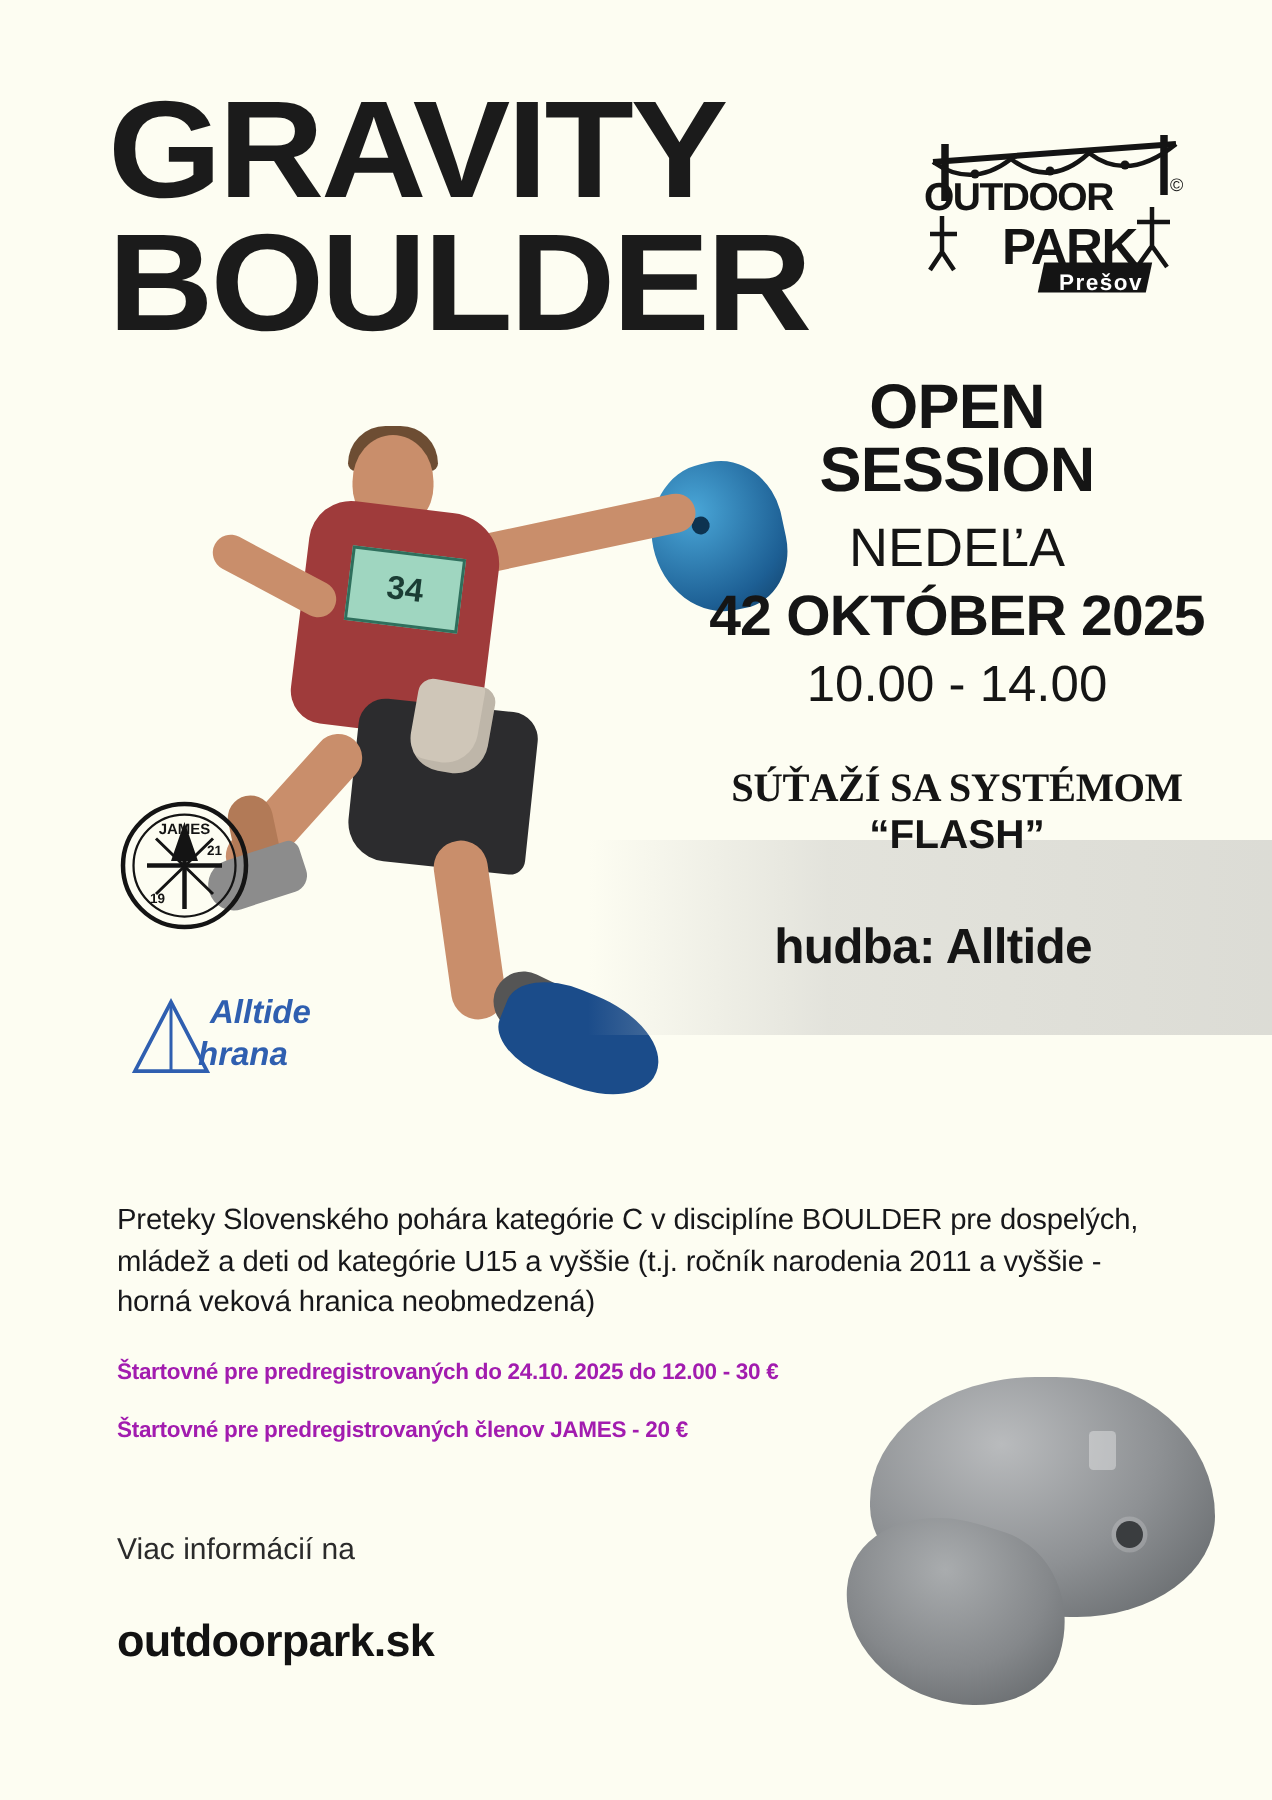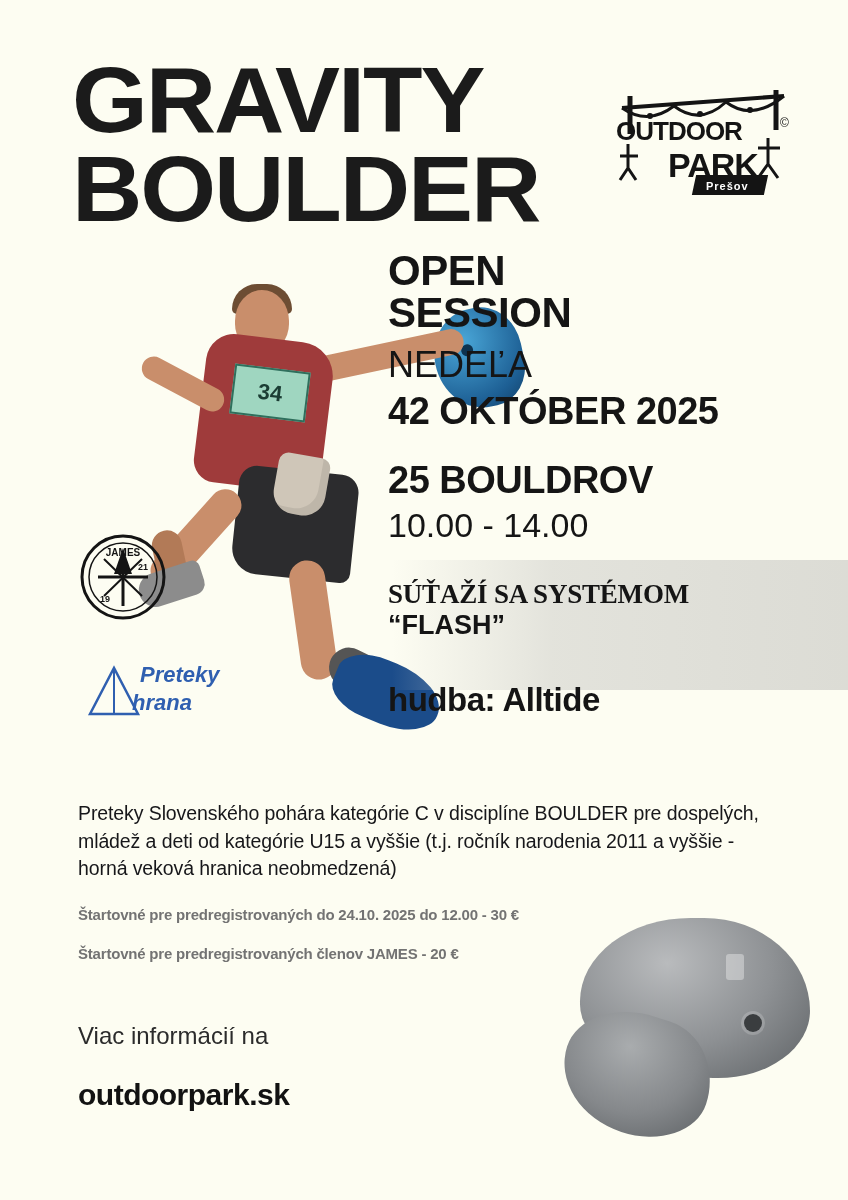--- a/index.html
+++ b/index.html
@@ -45,21 +45,21 @@
     position:absolute;
     font-weight:bold;
     color:#141414;
     letter-spacing:-1px;
   }
   .logo-word1 { left:8px; top:44px; font-size:26px; }
   .logo-word2 { left:60px; top:74px; font-size:34px; }
   .logo-city {
     position:absolute;
     left:98px; top:108px;
-    font-size:11px;
+    font-size:15px;
     font-weight:bold;
     color:#ffffff;
     letter-spacing:1px;
   }
   .logo-city-bg {
     position:absolute;
     left:86px; top:103px;
     width:72px; height:20px;
     background:#141414;
     transform:skewX(-12deg);
@@ -67,23 +67,23 @@
   .logo-c {
     position:absolute;
     left:172px; top:44px;
     font-size:12px;
     color:#141414;
   }
 
   
   .info {
     position:absolute;
-    left:388px; top:250px;
+    left:428px; top:250px;
     width:420px;
-    text-align:left;
+    text-align:center;
     color:#151515;
   }
   .info .open {
     font-size:42px; font-weight:bold; line-height:1.0;
     letter-spacing:-0.5px;
   }
   .info .session {
     font-size:42px; font-weight:bold; line-height:1.0;
     letter-spacing:-0.5px;
   }
@@ -274,32 +274,32 @@
     font-size:19.5px;
     font-weight:normal;
     line-height:1.42;
     color:#17171a;
     letter-spacing:-0.1px;
   }
   .fees {
     position:absolute;
     left:78px; top:906px;
     width:640px;
-    color:#737373;
+    color:#a21caf;
   }
   .fee {
     font-size:15px;
     font-weight:bold;
     margin-bottom:22px;
     letter-spacing:-0.2px;
   }
   .more {
     position:absolute;
     left:78px; top:1022px;
-    font-size:24px;
+    font-size:20px;
     color:#2b2b2b;
   }
   .site {
     position:absolute;
     left:78px; top:1078px;
     font-size:30px;
     font-weight:bold;
     color:#121212;
     letter-spacing:-0.5px;
   }
@@ -398,31 +398,30 @@
       <text x="20" y="68" font-size="9" font-family="Liberation Sans, sans-serif" font-weight="bold" fill="#141414">19</text>
       <text x="58" y="36" font-size="9" font-family="Liberation Sans, sans-serif" font-weight="bold" fill="#141414">21</text>
     </svg>
   </div>
 
   <div class="skalna">
     <svg width="60" height="62" viewBox="0 0 60 62">
       <path d="M6 56 L30 10 L54 56 Z" fill="none" stroke="#2f5fb0" stroke-width="2.5"></path>
       <path d="M30 10 L30 56" fill="none" stroke="#2f5fb0" stroke-width="2"></path>
     </svg>
-    <div class="skalna-t1">Preteky</div>
+    <div class="skalna-t1">Alltide</div>
     <div class="skalna-t2">hrana</div>
   </div>
 
   <div class="info-glow"></div>
   <div class="info">
     <div class="open">OPEN</div>
     <div class="session">SESSION</div>
     <div class="nedela">NEDEĽA</div>
     <div class="date">42 OKTÓBER 2025</div>
-    <div class="boulders">25 BOULDROV</div>
     <div class="times">10.00 - 14.00</div>
     <div class="sysline1">SÚŤAŽÍ SA SYSTÉMOM</div>
     <div class="sysline2">“FLASH”</div>
     <div class="music">hudba: Alltide</div>
   </div>
 
   <div class="desc">Preteky Slovenského pohára kategórie C v disciplíne BOULDER pre dospelých, mládež a deti od kategórie U15 a vyššie (t.j. ročník narodenia 2011 a vyššie - horná veková hranica neobmedzená)</div>
 
   <div class="fees">
     <div class="fee">Štartovné pre predregistrovaných do 24.10. 2025 do 12.00 - 30 €</div>

